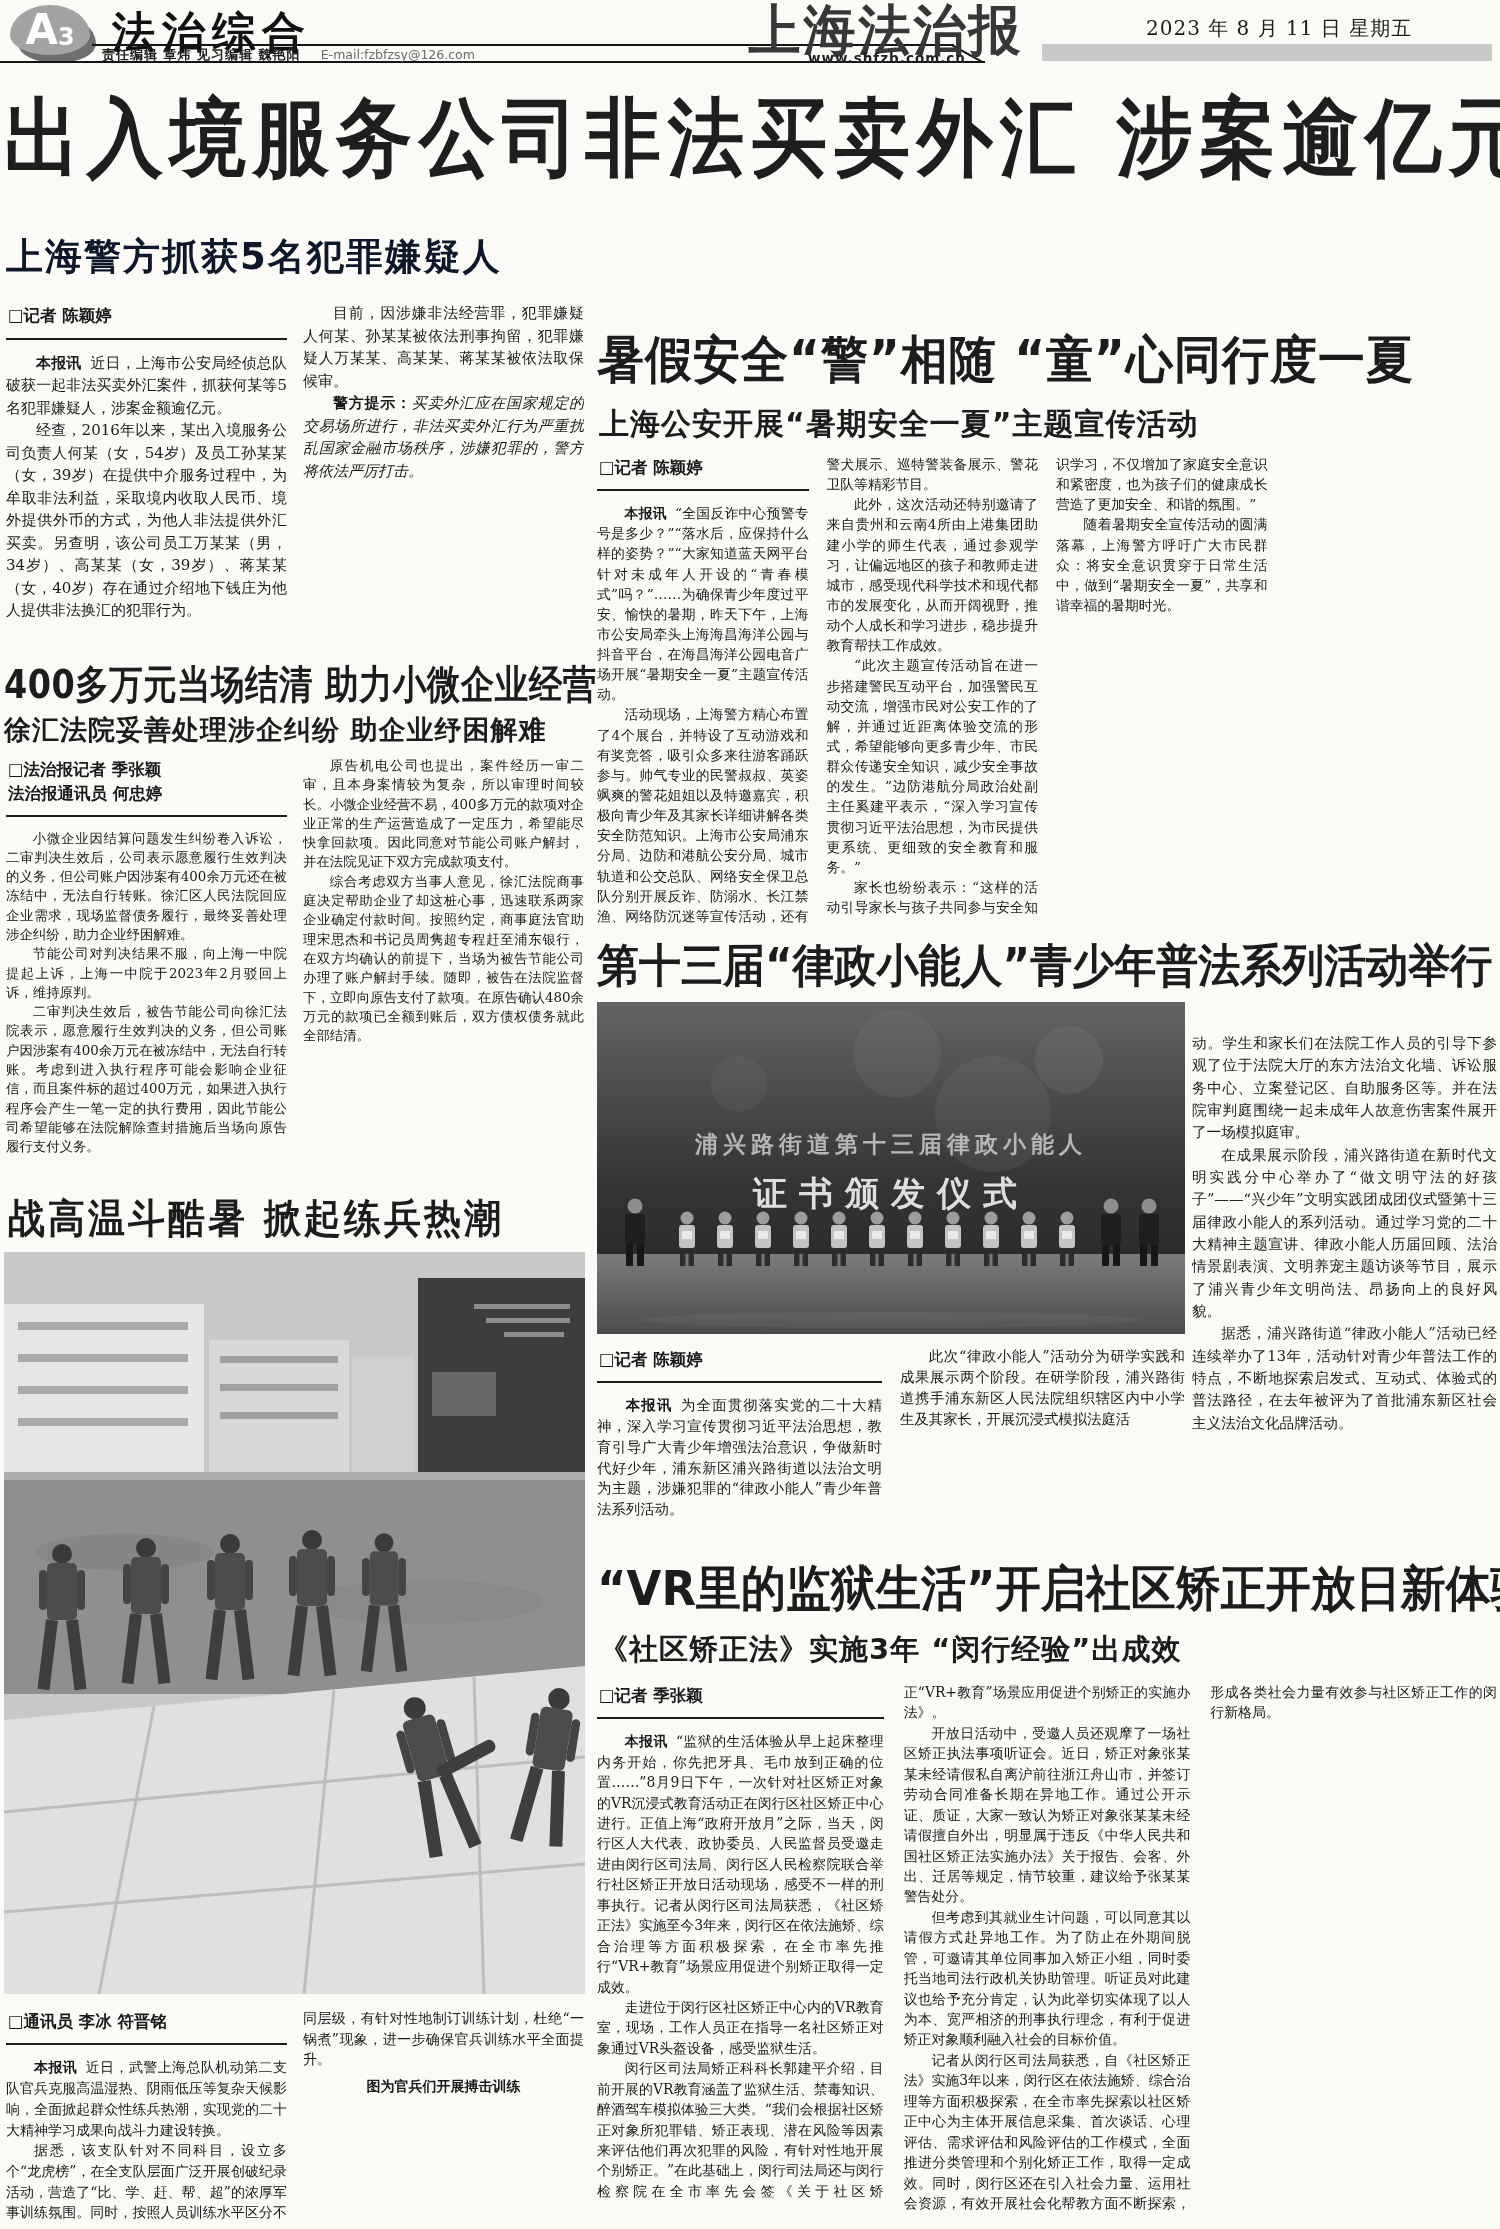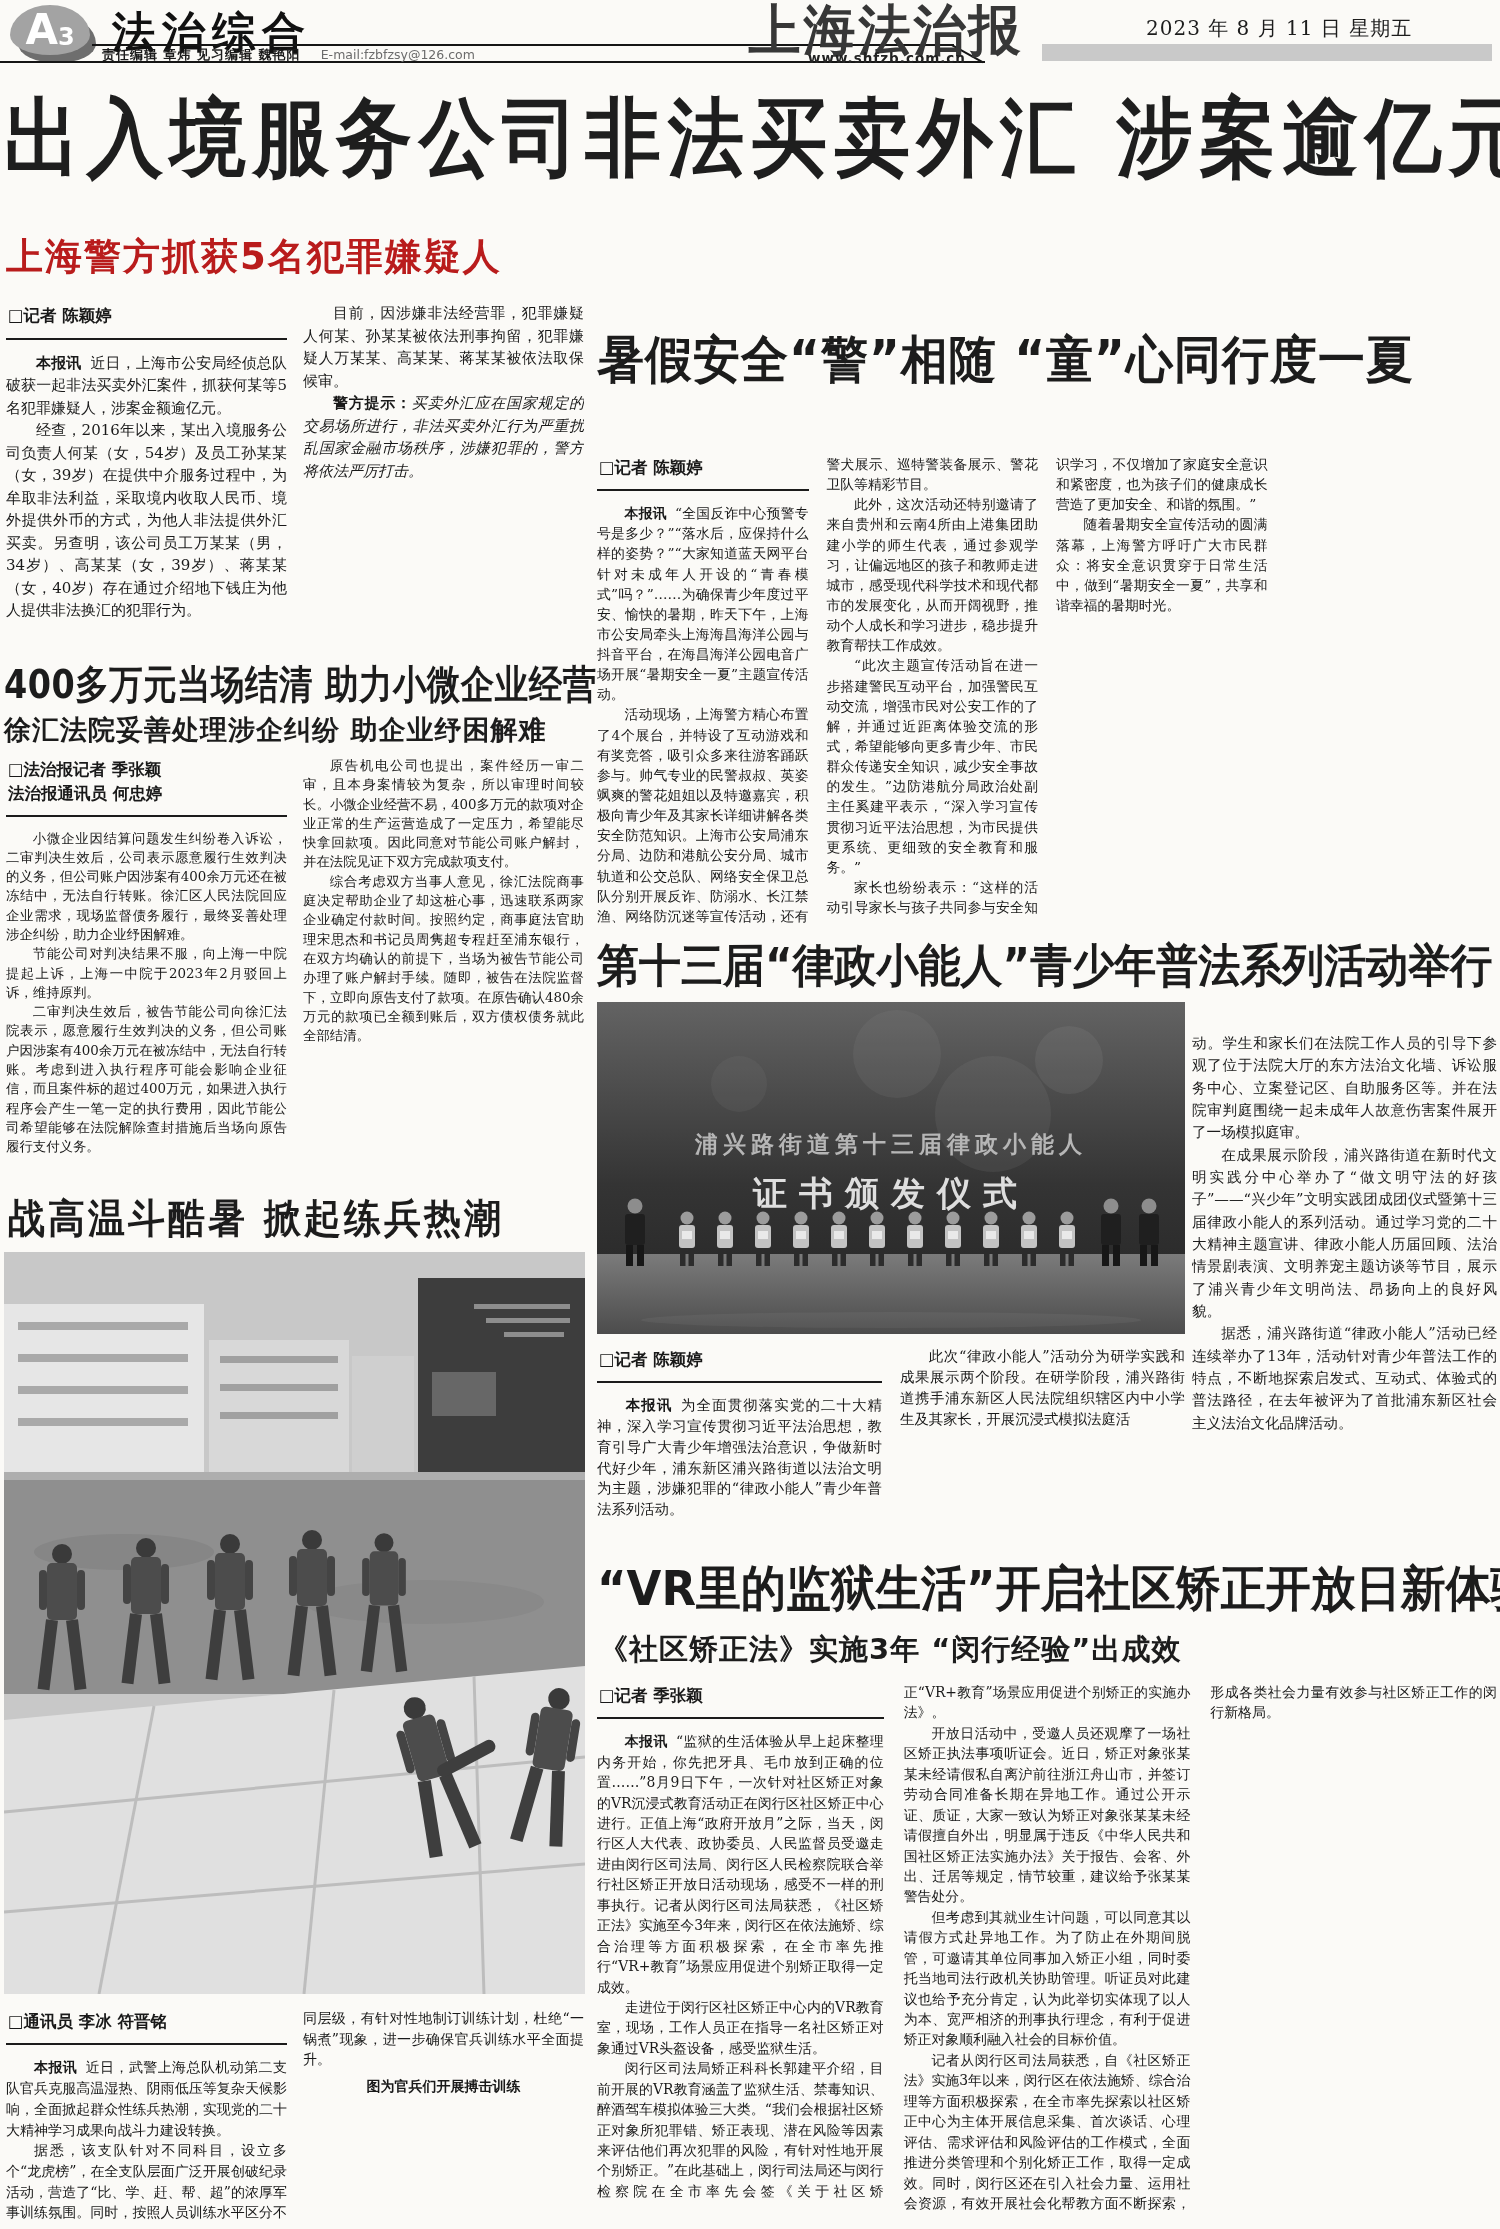--- a/index.html
+++ b/index.html
@@ -21,21 +21,21 @@
   .editors-line{left:102px;top:46px;font-size:13px;white-space:nowrap;}
   .editors-line .ed{font-weight:700;letter-spacing:1px;}
   .editors-line .em{color:#6b6b6b;margin-left:16px;font-size:12.5px;text-align:right;}
   .masthead{left:726px;top:-4px;width:320px;text-align:center;font-weight:900;font-size:52px;color:#373737;
             letter-spacing:3px;transform:scaleY(1.05);white-space:nowrap;}
   .website{left:742px;top:50px;width:290px;text-align:center;font-weight:700;font-size:13.5px;letter-spacing:1px;color:#222;}
   .date{left:1146px;top:15px;font-size:20px;letter-spacing:1px;color:#1c1c1c;}
   .gray-bar{left:1042px;top:44px;width:450px;height:17px;background:#c9c9c9;}
   
   .lead-headline{left:4px;top:82px;font-size:76px;font-weight:900;letter-spacing:7px;white-space:nowrap;color:#1e1e1e;transform:scaleY(1.12);transform-origin:left top;}
-  .lead-subhead{left:6px;top:232px;font-size:37px;font-weight:800;letter-spacing:2px;color:#b91c1c;}
+  .lead-subhead{left:6px;top:232px;font-size:37px;font-weight:800;letter-spacing:2px;color:#0f172a;}
   
   .body-block{column-fill:auto;text-align:justify;color:#191919;overflow:hidden;}
   .body-block p{margin:0;text-indent:2em;}
   .leadin{font-weight:700;font-family:"DejaVu Sans","Liberation Sans",sans-serif;margin-right:0.6em;}
   .byline{font-family:"DejaVu Sans","Liberation Sans",sans-serif;font-weight:700;font-size:16.5px;text-indent:0;
           border-bottom:2px solid #1b1b1b;padding:2px 0 9px 2px;margin:0 0 12px 0;break-inside:avoid;}
   .byline div{text-indent:0;}
   .tip{font-style:italic;}
   .tip .tip-label{font-weight:700;font-style:normal;}
   .caption{font-family:"DejaVu Sans","Liberation Sans",sans-serif;font-weight:700;text-align:center;text-indent:0 !important;margin-top:6px !important;}
@@ -110,20 +110,21 @@
     </div>
     <p>小微企业因结算问题发生纠纷卷入诉讼，二审判决生效后，公司表示愿意履行生效判决的义务，但公司账户因涉案有400余万元还在被冻结中，无法自行转账。徐汇区人民法院回应企业需求，现场监督债务履行，最终妥善处理涉企纠纷，助力企业纾困解难。</p>
     <p>节能公司对判决结果不服，向上海一中院提起上诉，上海一中院于2023年2月驳回上诉，维持原判。</p>
     <p>二审判决生效后，被告节能公司向徐汇法院表示，愿意履行生效判决的义务，但公司账户因涉案有400余万元在被冻结中，无法自行转账。考虑到进入执行程序可能会影响企业征信，而且案件标的超过400万元，如果进入执行程序会产生一笔一定的执行费用，因此节能公司希望能够在法院解除查封措施后当场向原告履行支付义务。</p>
     <p>原告机电公司也提出，案件经历一审二审，且本身案情较为复杂，所以审理时间较长。小微企业经营不易，400多万元的款项对企业正常的生产运营造成了一定压力，希望能尽快拿回款项。因此同意对节能公司账户解封，并在法院见证下双方完成款项支付。</p>
     <p>综合考虑双方当事人意见，徐汇法院商事庭决定帮助企业了却这桩心事，迅速联系两家企业确定付款时间。按照约定，商事庭法官助理宋思杰和书记员周隽超专程赶至浦东银行，在双方均确认的前提下，当场为被告节能公司办理了账户解封手续。随即，被告在法院监督下，立即向原告支付了款项。在原告确认480余万元的款项已全额到账后，双方债权债务就此全部结清。</p>
 
   </div>
 
   <div class="abs summer-headline sans">暑假安全“警”相随 “童”心同行度一夏</div>
+  <div class="abs summer-subhead sans">上海公安开展“暑期安全一夏”主题宣传活动</div>
   <div class="abs summer-body body-block">
     <div class="byline">□记者 陈颖婷</div>
     <p><span class="leadin">本报讯</span><span>“全国反诈中心预警专号是多少？”“落水后，应保持什么样的姿势？”“大家知道蓝天网平台针对未成年人开设的“青春模式”吗？”……为确保青少年度过平安、愉快的暑期，昨天下午，上海市公安局牵头上海海昌海洋公园与抖音平台，在海昌海洋公园电音广场开展“暑期安全一夏”主题宣传活动。</span></p>
     <p>活动现场，上海警方精心布置了4个展台，并特设了互动游戏和有奖竞答，吸引众多来往游客踊跃参与。帅气专业的民警叔叔、英姿飒爽的警花姐姐以及特邀嘉宾，积极向青少年及其家长详细讲解各类安全防范知识。上海市公安局浦东分局、边防和港航公安分局、城市轨道和公交总队、网络安全保卫总队分别开展反诈、防溺水、长江禁渔、网络防沉迷等宣传活动，还有警犬展示、巡特警装备展示、警花卫队等精彩节目。</p>
     <p>此外，这次活动还特别邀请了来自贵州和云南4所由上港集团助建小学的师生代表，通过参观学习，让偏远地区的孩子和教师走进城市，感受现代科学技术和现代都市的发展变化，从而开阔视野，推动个人成长和学习进步，稳步提升教育帮扶工作成效。</p>
     <p>“此次主题宣传活动旨在进一步搭建警民互动平台，加强警民互动交流，增强市民对公安工作的了解，并通过近距离体验交流的形式，希望能够向更多青少年、市民群众传递安全知识，减少安全事故的发生。”边防港航分局政治处副主任奚建平表示，“深入学习宣传贯彻习近平法治思想，为市民提供更系统、更细致的安全教育和服务。”</p>
     <p>家长也纷纷表示：“这样的活动引导家长与孩子共同参与安全知识学习，不仅增加了家庭安全意识和紧密度，也为孩子们的健康成长营造了更加安全、和谐的氛围。”</p>
     <p>随着暑期安全宣传活动的圆满落幕，上海警方呼吁广大市民群众：将安全意识贯穿于日常生活中，做到“暑期安全一夏”，共享和谐幸福的暑期时光。</p>
   </div>
 

